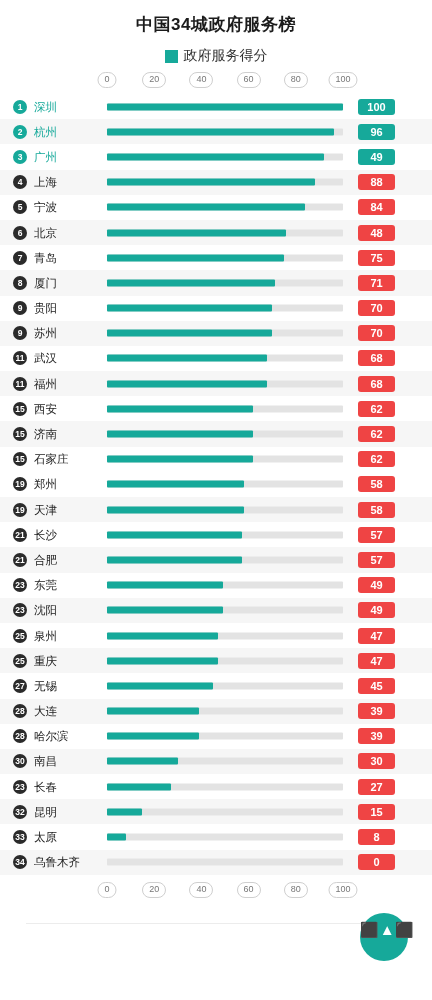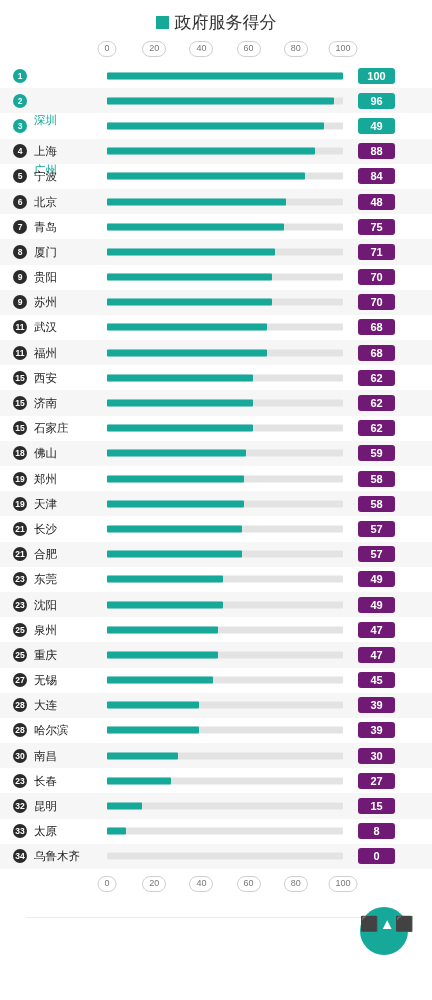--- a/index.html
+++ b/index.html
@@ -13,21 +13,21 @@
   .title{
     text-align:center;font-size:17px;font-weight:bold;color:#1b1b1b;
     letter-spacing:.5px;padding-top:13px;
   }
 
   .legend{
     display:flex;align-items:center;justify-content:center;gap:6px;
     margin-top:11px;
   }
   .legend-swatch{width:13px;height:13px;background:#16a99a;display:block;}
-  .legend-label{font-size:17px;color:#333;font-family:Liberation Serif, serif;}
+  .legend-label{font-size:14px;color:#333;font-family:Liberation Serif, serif;}
 
   .axis{
     position:relative;height:17px;margin:7px 0 0 0;
   }
   .axis .tick{
     position:absolute;top:0;transform:translateX(-50%);
     border:1px solid #cfcfcf;border-radius:8px;background:#fff;
     font-size:9px;color:#777;padding:1px 6px 2px 6px;line-height:11px;
   }
 
@@ -43,31 +43,31 @@
     background:#2b2b2b;color:#fff;font-size:8.5px;
     display:flex;align-items:center;justify-content:center;
     font-weight:bold;
   }
   .rank.top{background:#16a99a;}
 
   .city{
     position:absolute;left:34px;top:50%;transform:translateY(-50%);
     font-size:11.5px;color:#222;white-space:nowrap;
   }
-  .city.top{color:#16a99a;margin-top:44px;}
+  .city.top{color:#16a99a;}
 
   .track{
     position:absolute;left:107px;top:50%;transform:translateY(-50%);
     width:236px;height:7px;background:#e3e3e3;border-radius:1px;
   }
   .bar{height:7px;background:#16a99a;border-radius:1px;}
 
   .score{
     position:absolute;left:358px;top:50%;transform:translateY(-50%);
-    min-width:37px;height:16px;border-radius:3px;background:#701a75;
+    min-width:37px;height:16px;border-radius:3px;background:#ef4444;
     color:#fff;font-size:11px;font-weight:bold;
     display:flex;align-items:center;justify-content:center;
   }
   .score.top{background:#16a99a;}
 
   .footer{
     position:relative;margin-top:6px;height:60px;
   }
   .logo{
     position:absolute;right:24px;top:8px;width:48px;height:48px;
@@ -82,20 +82,21 @@
   }
   .divider{
     position:absolute;left:26px;right:26px;top:18px;height:1px;background:#ececec;
   }
 </style>
 </head>
 <body>
 
 <div class="page">
 
+  <div class="title">中国34城政府服务榜</div>
 
   <div class="legend">
     <span class="legend-swatch"></span>
     <span class="legend-label">政府服务得分</span>
   </div>
 
   <div class="axis" id="axis-top">
       <div class="tick" style="left: 107px;">0</div>
       <div class="tick" style="left: 154.2px;">20</div>
       <div class="tick" style="left: 201.4px;">40</div>
@@ -218,28 +219,20 @@
         <div class="score">62</div>
       </div>
       <div class="row">
         <div class="rank">15</div>
         <div class="city">石家庄</div>
         <div class="track">
           <div class="bar" style="width: 62%;"></div>
         </div>
         <div class="score">62</div>
       </div>
-      <div class="row alt">
-        <div class="rank">18</div>
-        <div class="city">佛山</div>
-        <div class="track">
-          <div class="bar" style="width: 59%;"></div>
-        </div>
-        <div class="score">59</div>
-      </div>
       <div class="row">
         <div class="rank">19</div>
         <div class="city">郑州</div>
         <div class="track">
           <div class="bar" style="width: 58%;"></div>
         </div>
         <div class="score">58</div>
       </div>
       <div class="row alt">
         <div class="rank">19</div>

